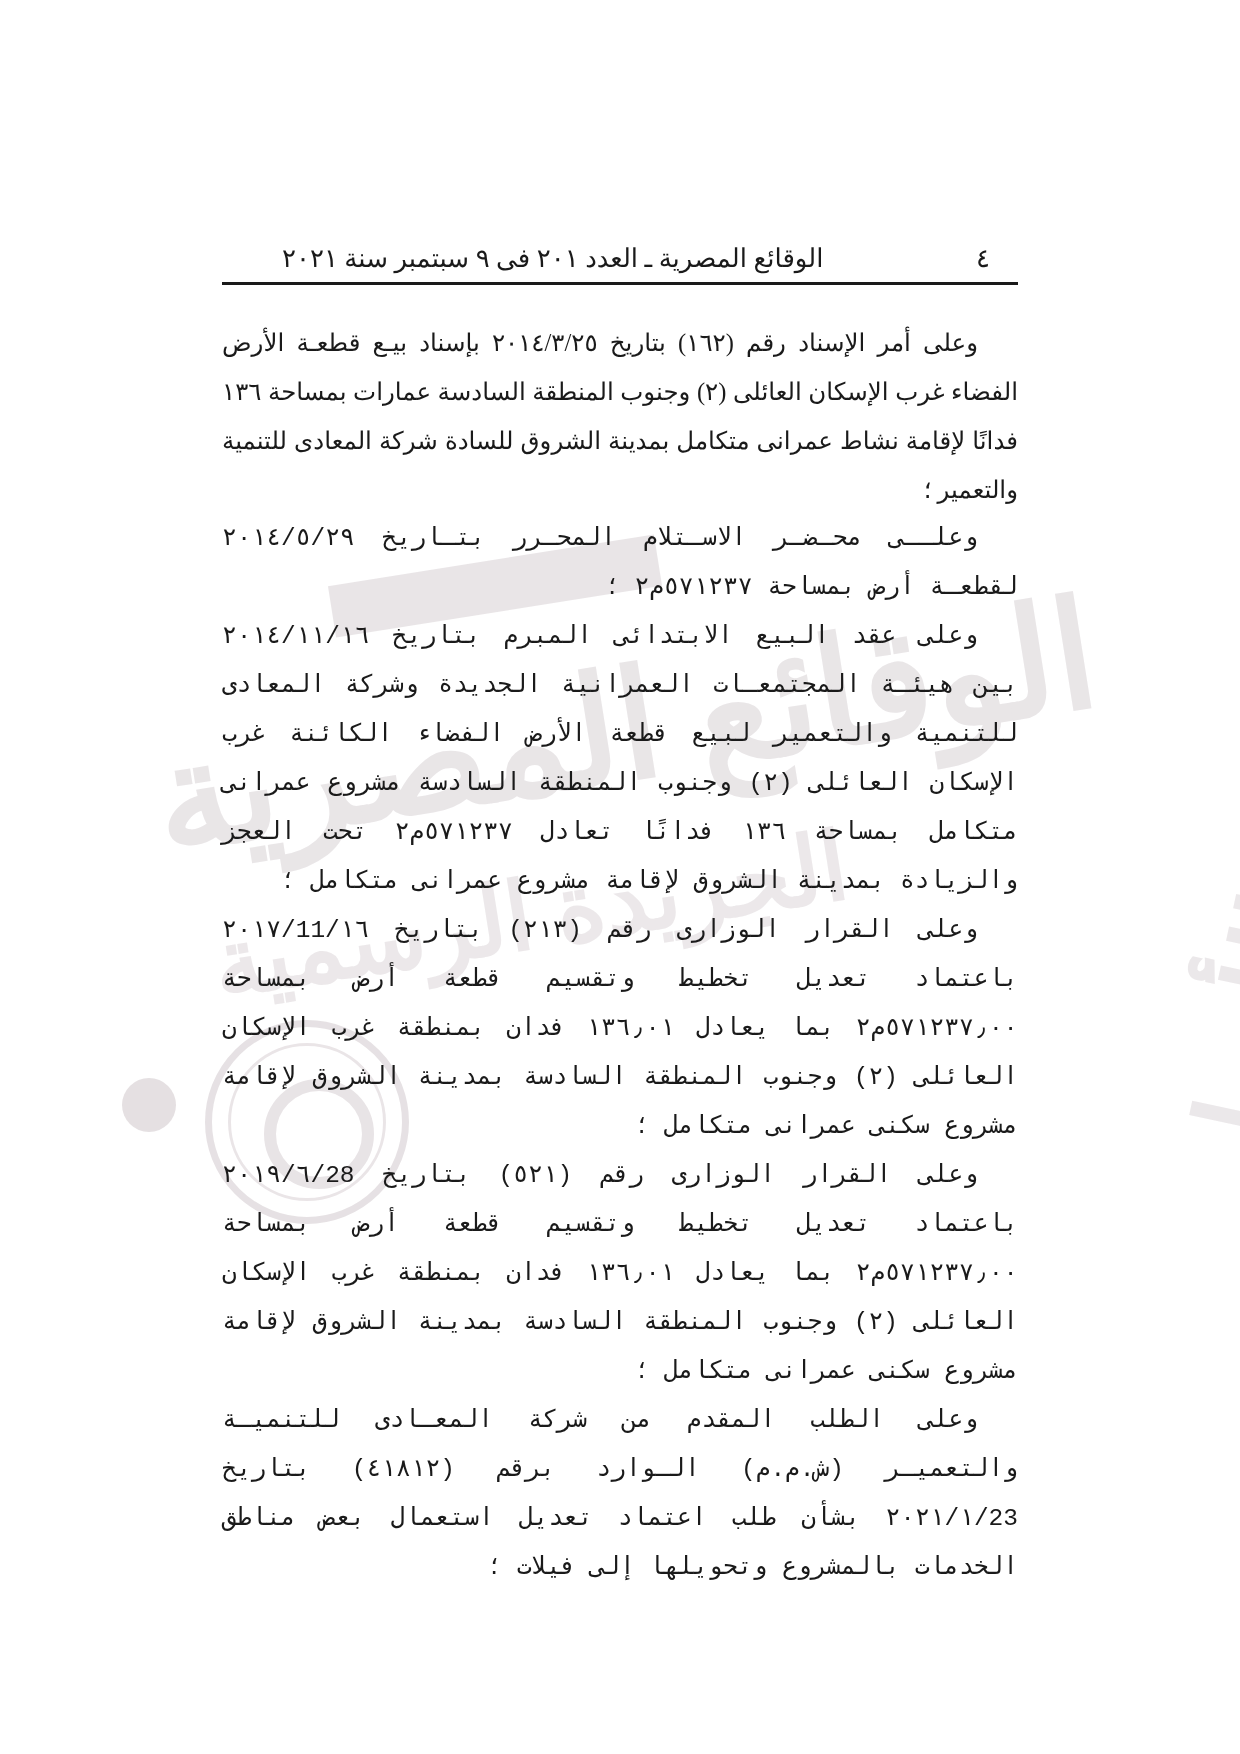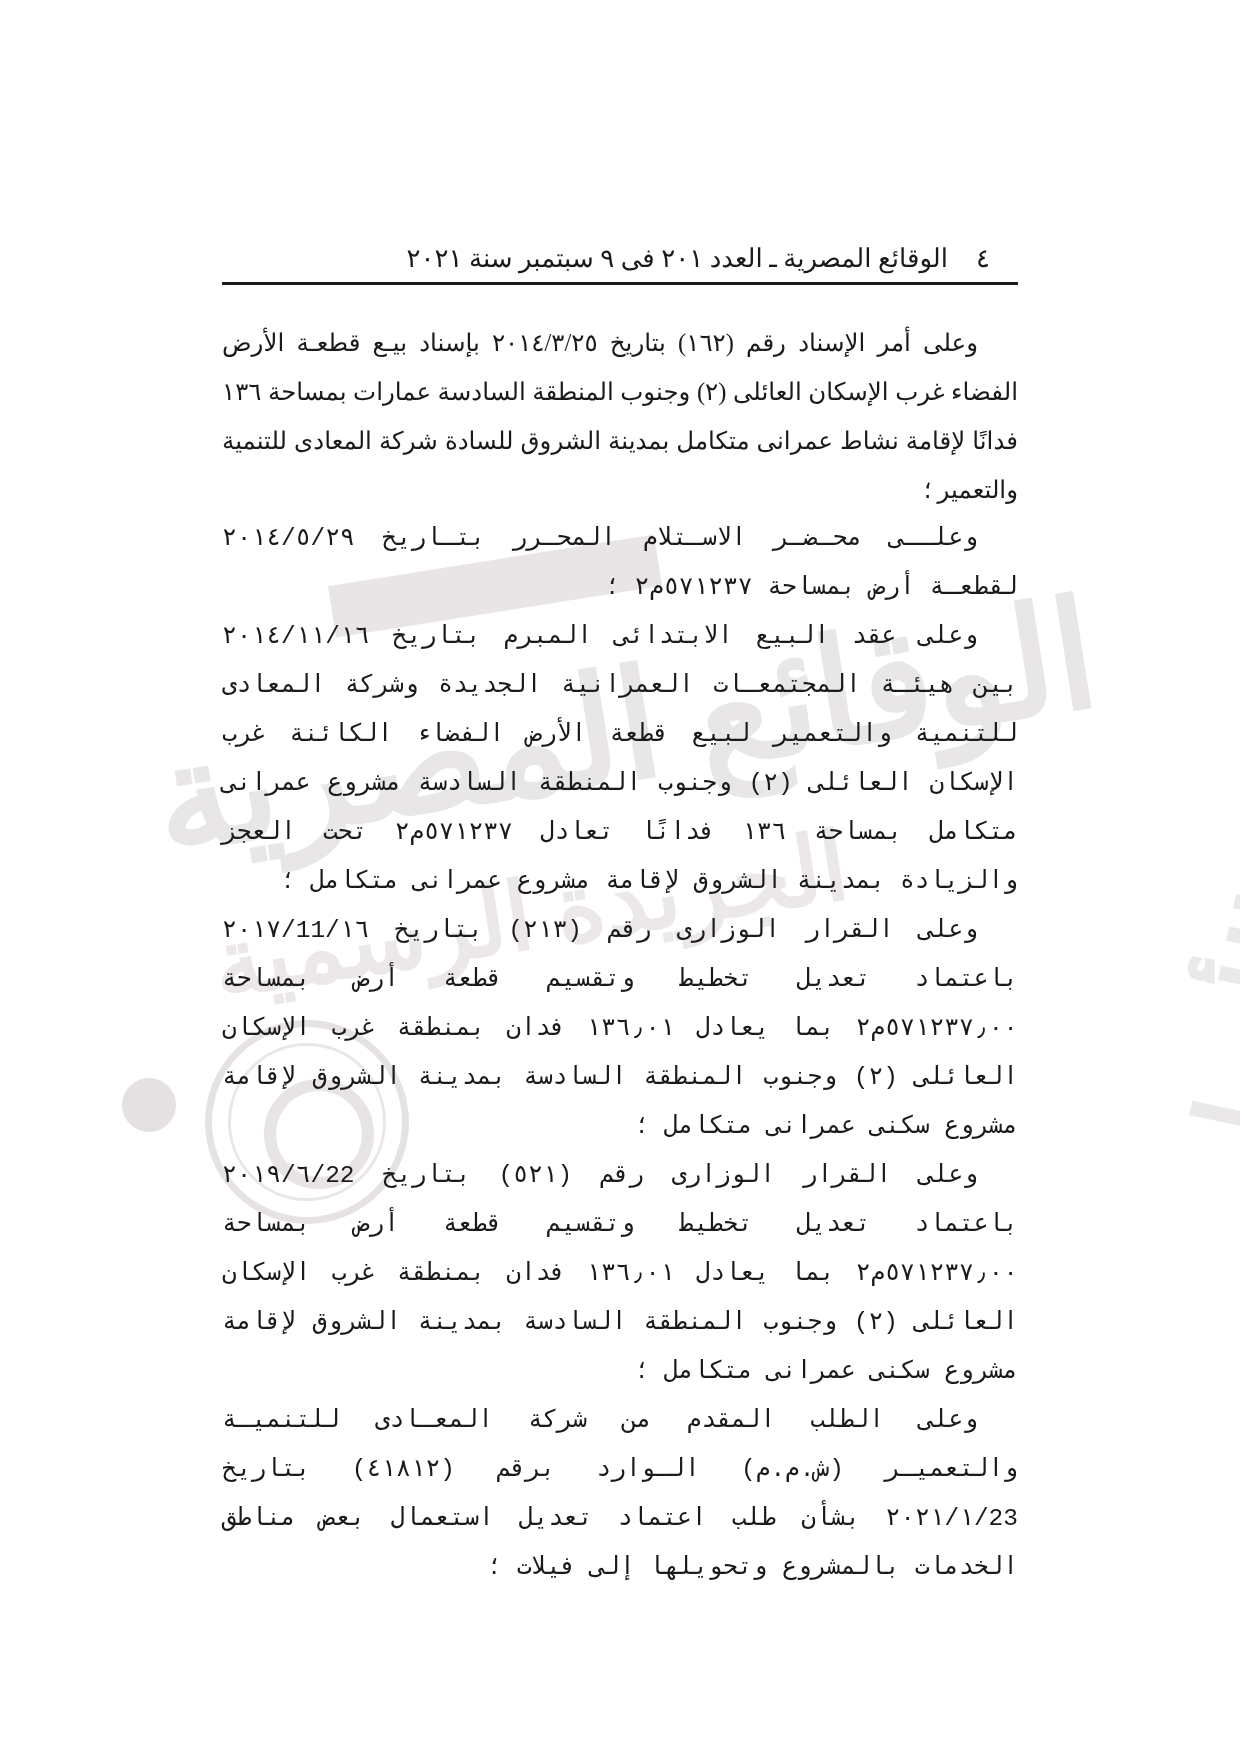--- a/index.html
+++ b/index.html
@@ -123,21 +123,21 @@
     font-size: 26px;
     line-height: 1.2;
   }
   .page-number {
     width: 70px;
     text-align: center;
     font-size: 26px;
   }
   .header-title {
     flex: 1;
-    text-align: right;
+    text-align: left;
     padding-left: 60px;
     white-space: nowrap;
   }
   .rule {
     margin-top: 8px;
     border-top: 3px solid #1a1a1a;
     width: 100%;
   }
 
   .body {
@@ -181,18 +181,18 @@
         <span class="header-title">الوقائع المصرية ـ العدد ٢٠١ فى ٩ سبتمبر سنة ٢٠٢١</span>
       </div>
       <div class="rule"></div>
     </div>
 
     <div class="body">
       <p class="para">وعلى أمر الإسناد رقم (١٦٢) بتاريخ ٢٠١٤/٣/٢٥ بإسناد بيـع قطعـة الأرض الفضاء غرب الإسكان العائلى (٢) وجنوب المنطقة السادسة عمارات بمساحة ١٣٦ فدانًا لإقامة نشاط عمرانى متكامل بمدينة الشروق للسادة شركة المعادى للتنمية والتعمير ؛</p>
       <p class="para gap">وعلــى محـضـر الاسـتلام المحـرر بتـاريخ ٢٠١٤/٥/٢٩ لقطعـة أرض بمساحة ٥٧١٢٣٧م٢ ؛</p>
       <p class="para gap">وعلى عقد البيع الابتدائى المبرم بتاريخ ٢٠١٤/١١/١٦ بين هيئـة المجتمعـات العمرانية الجديدة وشركة المعادى للتنمية والتعمير لبيع قطعة الأرض الفضاء الكائنة غرب الإسكان العائلى (٢) وجنوب المنطقة السادسة مشروع عمرانى متكامل بمساحة ١٣٦ فدانًا تعادل ٥٧١٢٣٧م٢ تحت العجز والزيادة بمدينة الشروق لإقامة مشروع عمرانى متكامل ؛</p>
       <p class="para gap">وعلى القرار الوزارى رقم (٢١٣) بتاريخ ٢٠١٧/11/١٦ باعتماد تعديل تخطيط وتقسيم قطعة أرض بمساحة ٥٧١٢٣٧٫٠٠م٢ بما يعادل ١٣٦٫٠١ فدان بمنطقة غرب الإسكان العائلى (٢) وجنوب المنطقة السادسة بمدينة الشروق لإقامة مشروع سكنى عمرانى متكامل ؛</p>
-      <p class="para gap">وعلى القرار الوزارى رقم (٥٢١) بتاريخ ٢٠١٩/٦/22 باعتماد تعديل تخطيط وتقسيم قطعة أرض بمساحة ٥٧١٢٣٧٫٠٠م٢ بما يعادل ١٣٦٫٠١ فدان بمنطقة غرب الإسكان العائلى (٢) وجنوب المنطقة السادسة بمدينة الشروق لإقامة مشروع سكنى عمرانى متكامل ؛</p>
+      <p class="para gap">وعلى القرار الوزارى رقم (٥٢١) بتاريخ ٢٠١٩/٦/28 باعتماد تعديل تخطيط وتقسيم قطعة أرض بمساحة ٥٧١٢٣٧٫٠٠م٢ بما يعادل ١٣٦٫٠١ فدان بمنطقة غرب الإسكان العائلى (٢) وجنوب المنطقة السادسة بمدينة الشروق لإقامة مشروع سكنى عمرانى متكامل ؛</p>
       <p class="para gap">وعلى الطلب المقدم من شركة المعـادى للتنميـة والتعميـر (ش.م.م) الـوارد برقم (٤١٨١٢) بتاريخ ٢٠٢١/١/23 بشأن طلب اعتماد تعديل استعمال بعض مناطق الخدمات بالمشروع وتحويلها إلى فيلات ؛</p>
     </div>
 
   </div>
 </div>
 
 </body></html>

